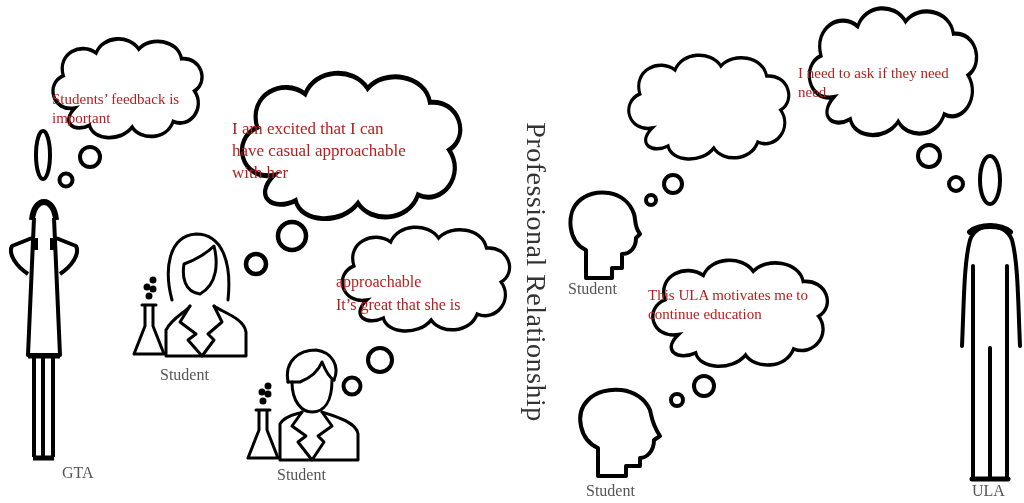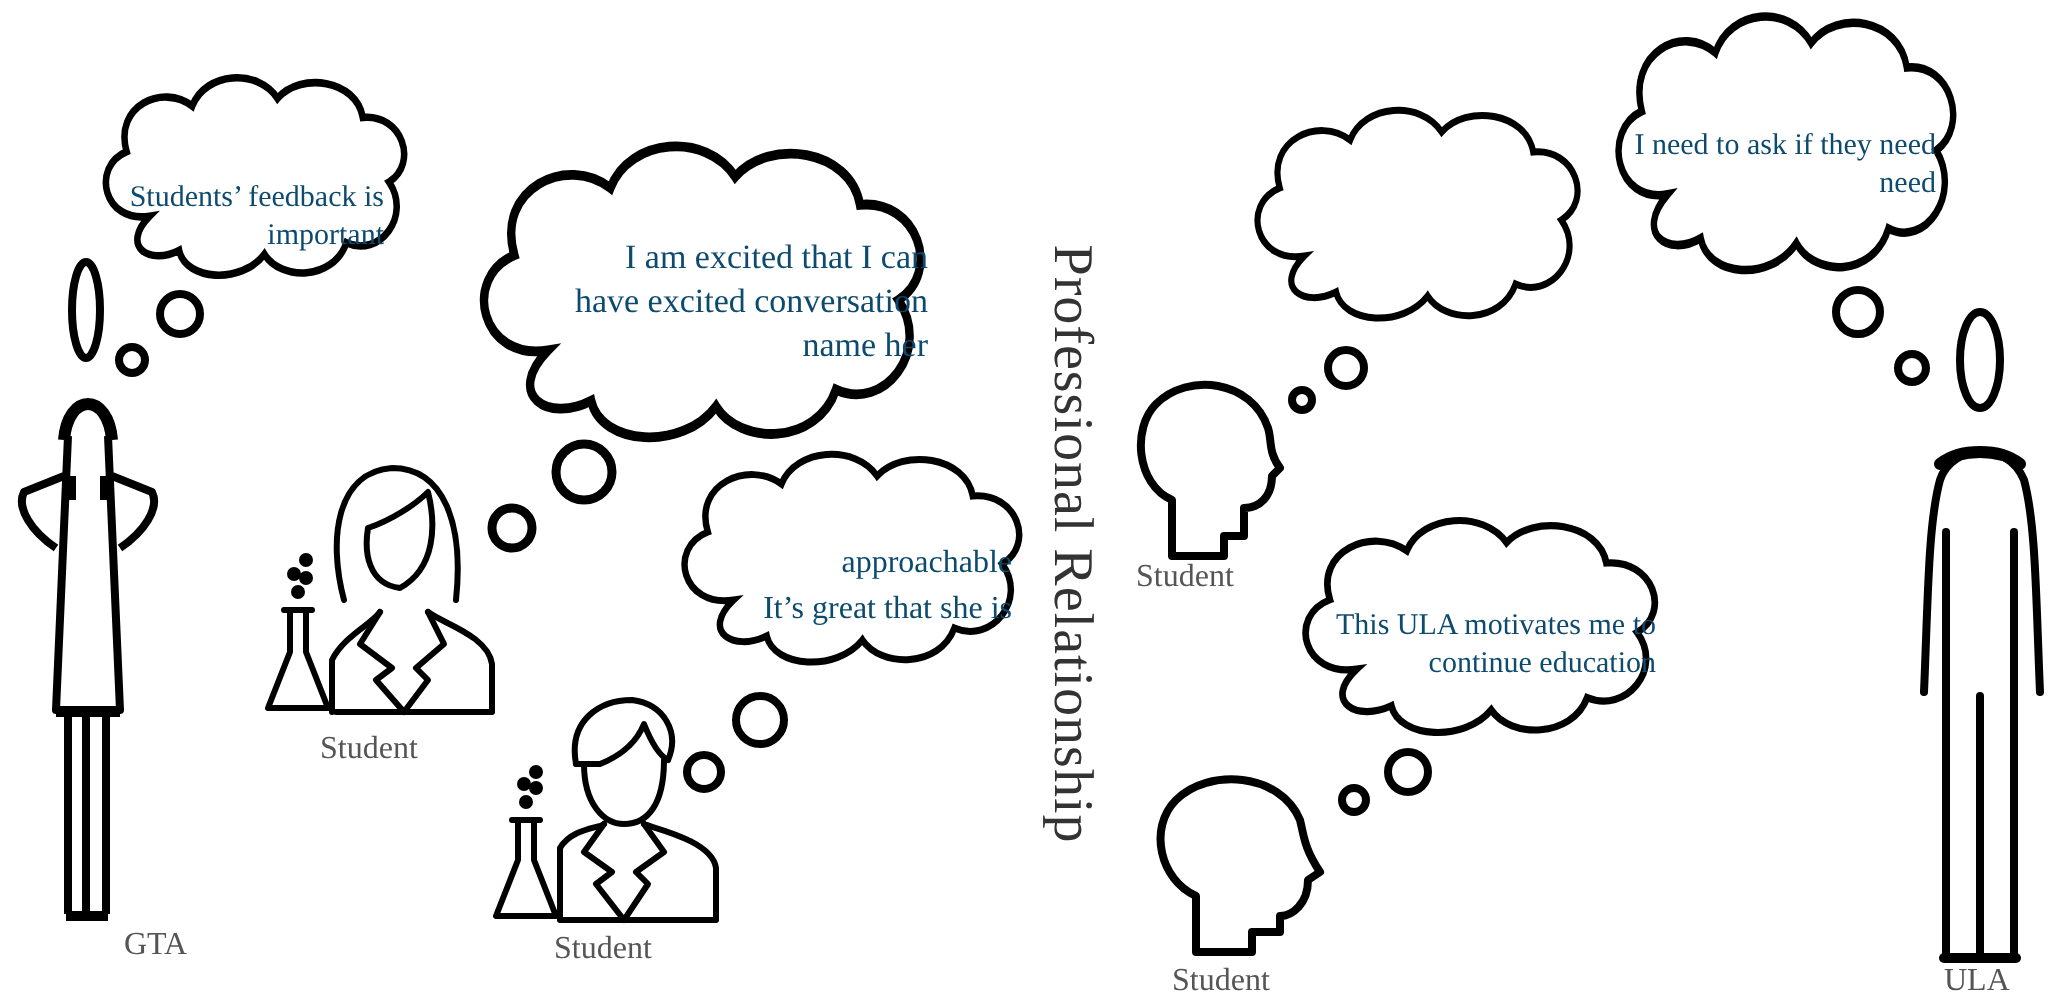--- a/index.html
+++ b/index.html
@@ -1,19 +1,19 @@
 <!DOCTYPE html>
 <html><head>
 <meta charset="utf-8">
 <style>
   html, body { margin: 0; padding: 0; background: #ffffff; }
   body { width: 1024px; height: 503px; position: relative; overflow: hidden;
          font-family: "Liberation Serif", "DejaVu Serif", serif; }
   #canvas { position: absolute; left: 0; top: 0; width: 1024px; height: 503px; }
-  .txt { position: absolute; color: #0c4a6e; text-align: right; line-height: 1.25;
+  .txt { position: absolute; color: #b91c1c; text-align: left; line-height: 1.25;
          font-family: "Liberation Serif", "DejaVu Serif", serif; }
   .bubble-text { font-size: 15px; }
   .label { font-size: 16px; color: #555555; position: absolute;
            font-family: Liberation Serif, serif; }
   .vtitle { position: absolute; left: 506px; top: 82px; width: 60px; height: 380px;
             display: flex; align-items: center; justify-content: center; }
   .vtitle span { display: block; transform: rotate(90deg); white-space: nowrap;
                  font-size: 28px; color: #333; letter-spacing: 0.5px; }
 </style>
 </head>
@@ -125,22 +125,22 @@
   </g>
 </svg>
 
 <div class="txt bubble-text" style="left:52px; top:90px; width:140px;">
   <div>Students’ feedback is</div>
   <div>important</div>
 </div>
 
 <div class="txt" style="left:232px; top:118px; width:232px; font-size:17px; line-height:1.3;">
   <div>I am excited that I can</div>
-  <div>have excited conversation</div>
-  <div>name her</div>
+  <div>have casual approachable</div>
+  <div>with her</div>
 </div>
 
 <div class="txt" style="left:336px; top:270px; width:170px; font-size:16px; line-height:1.45;">
   <div>approachable</div>
   <div>It’s great that she is</div>
 </div>
 
 <div class="label" style="left:26px; top:464px;margin-left:36px;">GTA</div>
 <div class="label" style="left:160px; top:366px;">Student</div>
 <div class="label" style="left:277px; top:466px;">Student</div>
@@ -150,20 +150,20 @@
 </div>
 
 <div class="txt bubble-text" style="left:626px; top:86px; width:150px;">
 </div>
 
 <div class="txt bubble-text" style="left:798px; top:64px; width:170px;">
   <div>I need to ask if they need</div>
   <div>need</div>
 </div>
 
-<div class="txt bubble-text" style="left:648px; top:304px; width:180px;">
+<div class="txt bubble-text" style="left:648px; top:286px; width:180px;">
   <div>This ULA motivates me to</div>
   <div>continue education</div>
 </div>
 
 <div class="label" style="left:568px; top:280px;">Student</div>
 <div class="label" style="left:586px; top:482px;">Student</div>
 <div class="label" style="left:972px; top:482px;">ULA</div>
 
 </body></html>

